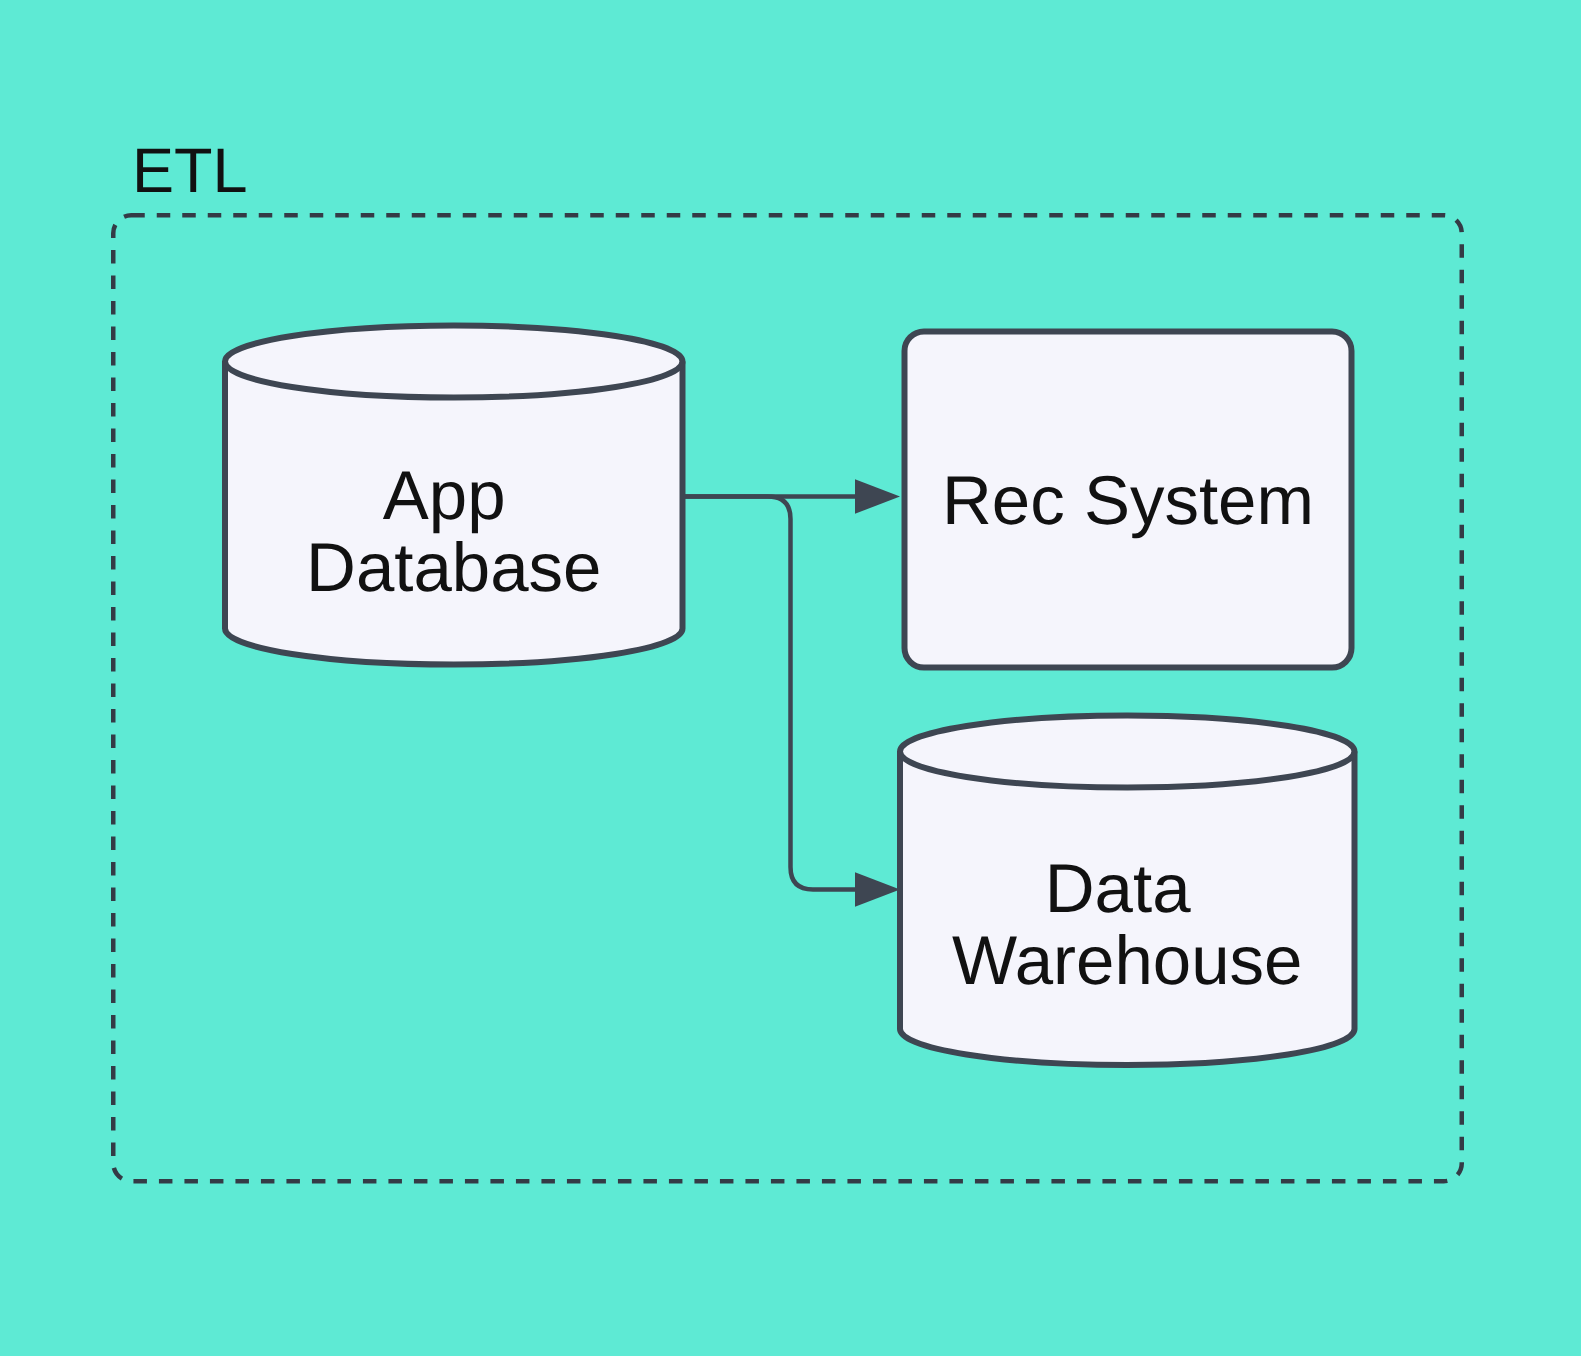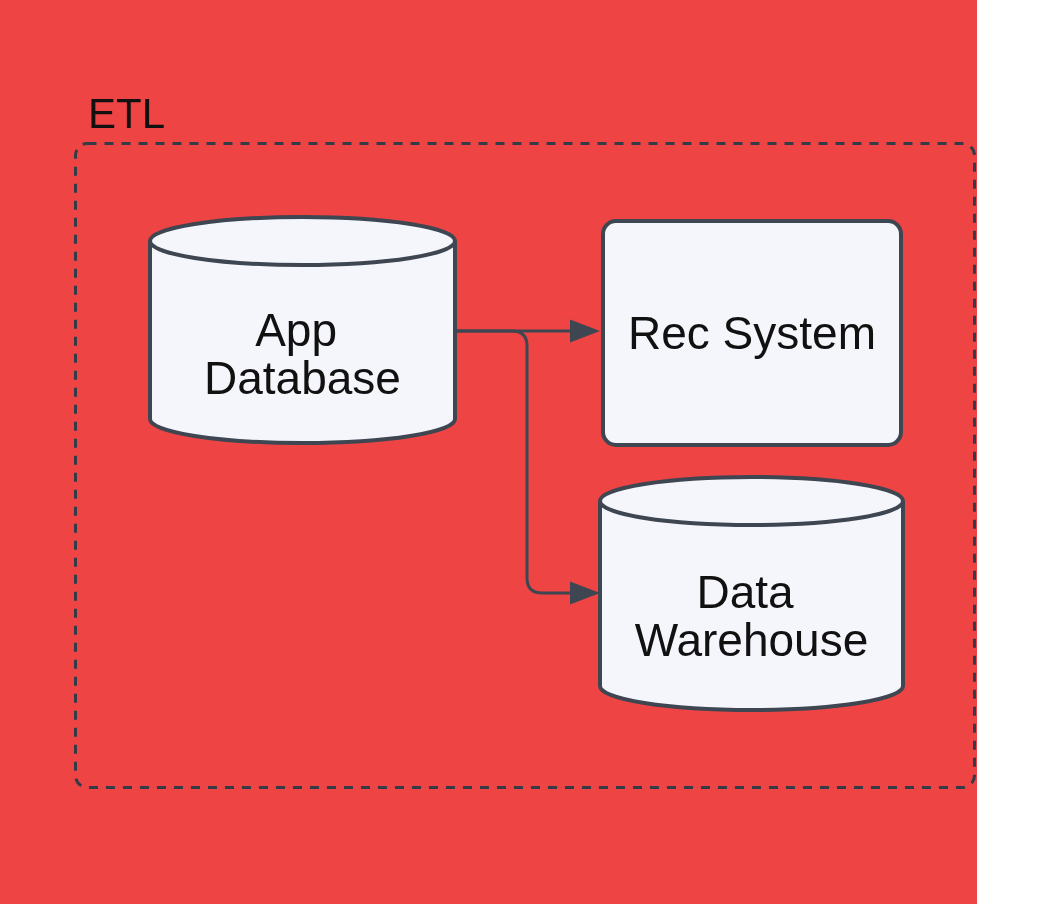--- a/index.html
+++ b/index.html
@@ -6,23 +6,23 @@
     margin: 0;
     padding: 0;
     background: #ffffff;
     width: 1054px;
     height: 904px;
     overflow: hidden;
     font-family: "Liberation Sans", sans-serif;
   }
   .stage {
     position: relative;
-    width: 977px;
+    width: 1054px;
     height: 904px;
-    background: #ef4444;
+    background: #5eead4;
   }
   svg { display: block; }
 
   
   .container-border {
     fill: none;
     stroke: #343b46;
     stroke-width: 3;
     stroke-dasharray: 9 8;
   }

